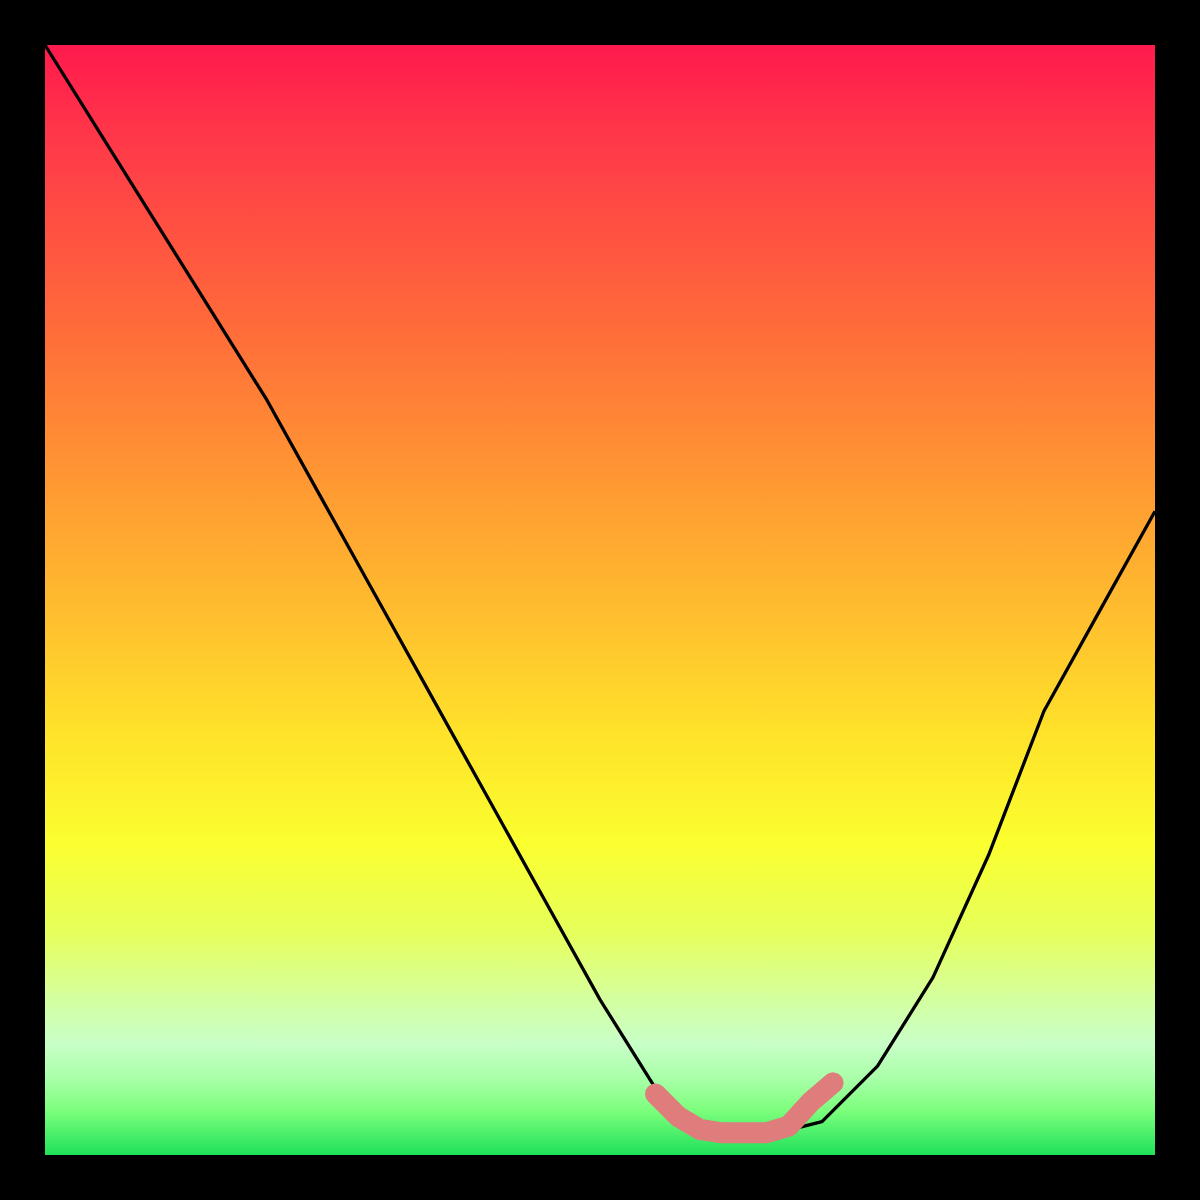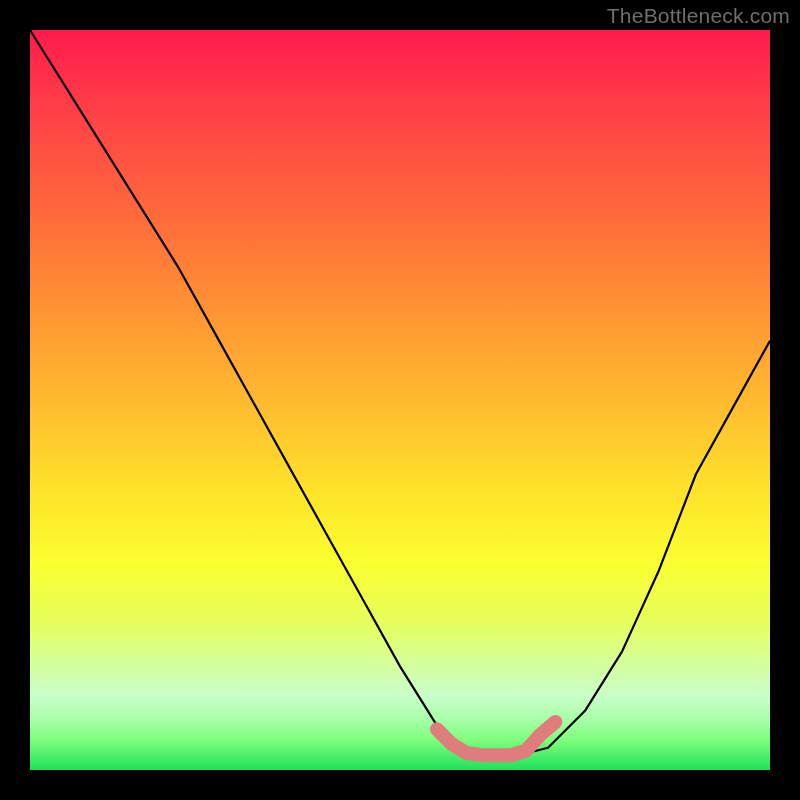--- a/index.html
+++ b/index.html
@@ -58,21 +58,20 @@
     font-weight: 500;
     letter-spacing: 0.2px;
     user-select: none;
   }
 </style>
 </head>
 <body>
 
 <div class="outer">
 
-  <div class="watermark">TheBottleneck.com</div>
 
   <div class="plot">
     <svg id="plot-svg" viewBox="0 0 740 740" aria-hidden="true">
       <path id="curve-path" fill="none" stroke="#000" stroke-width="2.2" stroke-linejoin="round" d="M 0.00 0.00 L 37.00 59.20 L 74.00 118.40 L 111.00 177.60 L 148.00 236.80 L 185.00 303.40 L 222.00 370.00 L 259.00 436.60 L 296.00 503.20 L 333.00 569.80 L 370.00 636.40 L 407.00 695.60 L 429.20 717.80 L 444.00 725.20 L 466.20 725.20 L 488.40 725.20 L 518.00 717.80 L 555.00 680.80 L 592.00 621.60 L 629.00 540.20 L 666.00 444.00 L 703.00 377.40 L 740.00 310.80"></path>
       <path id="band-path" fill="none" stroke="#df7d7d" stroke-width="14" stroke-linecap="round" stroke-linejoin="round" d="M 407.00 699.30 L 421.80 714.10 L 436.60 722.98 L 451.40 725.20 L 466.20 725.20 L 481.00 725.20 L 495.80 720.76 L 510.60 704.48 L 525.40 691.90"></path>
     </svg>
   </div>
 
 </div>
 

